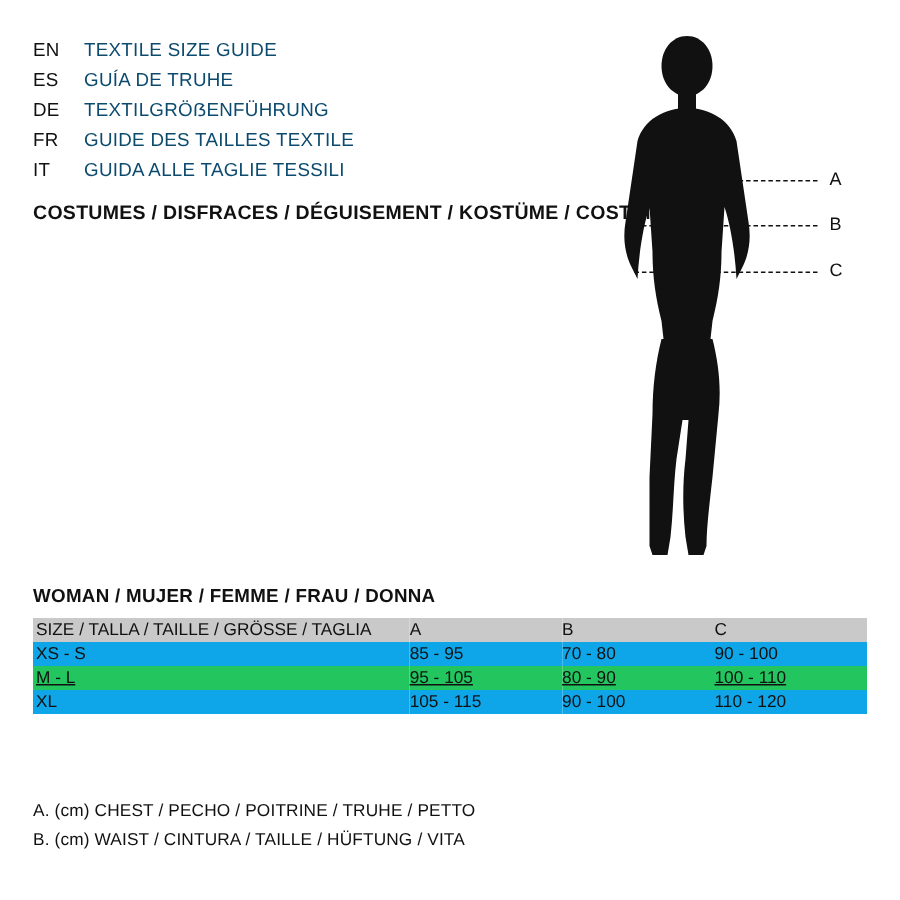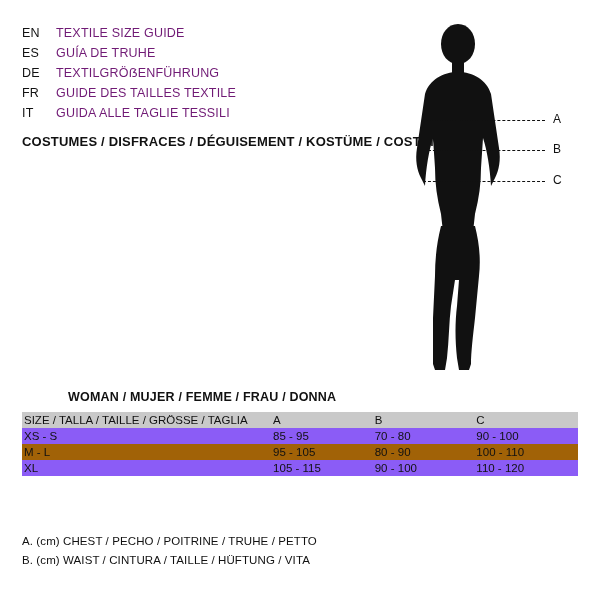--- a/index.html
+++ b/index.html
@@ -35,21 +35,21 @@
     height: 20px;
     font-size: 12.5px;
     letter-spacing: 0.2px;
   }
   .lang-code {
     width: 34px;
     flex: 0 0 34px;
     color: #111;
   }
   .lang-text {
-    color: #701a75;
+    color: #0c4a6e;
   }
   .costumes-line {
     position: absolute;
     left: 22px;
     top: 134px;
     font-size: 13px;
     font-weight: bold;
     letter-spacing: 0.2px;
     color: #111;
   }
@@ -81,21 +81,20 @@
 
   
   .woman-title {
     position: absolute;
     left: 22px;
     top: 390px;
     font-size: 12.5px;
     font-weight: bold;
     color: #111;
     letter-spacing: 0.2px;
-    margin-left: 46px;
   }
   table.sizes {
     position: absolute;
     left: 22px;
     top: 412px;
     width: 556px;
     border-collapse: collapse;
     font-size: 11.5px;
     color: #111;
   }
@@ -104,24 +103,25 @@
     height: 16px;
     vertical-align: middle;
     font-weight: normal;
     text-align: left;
     margin-left: 48px;
   }
   table.sizes thead tr {
     background: #c9c9c9;
   }
   table.sizes tbody tr.odd {
-    background: #8b5cf6;
+    background: #0ea5e9;
   }
   table.sizes tbody tr.even {
-    background: #a16207;
+    background: #22c55e;
+    text-decoration: underline;
   }
   .col-size { width: 250px; padding-left: 2px !important; }
   .col-a { width: 102px; }
   .col-b { width: 102px; }
   .col-c { width: 102px; }
   thead .col-a, thead .col-b, thead .col-c { text-align: center; }
   tbody .col-a, tbody .col-b, tbody .col-c { text-align: center; }
 
   
   .legend {

